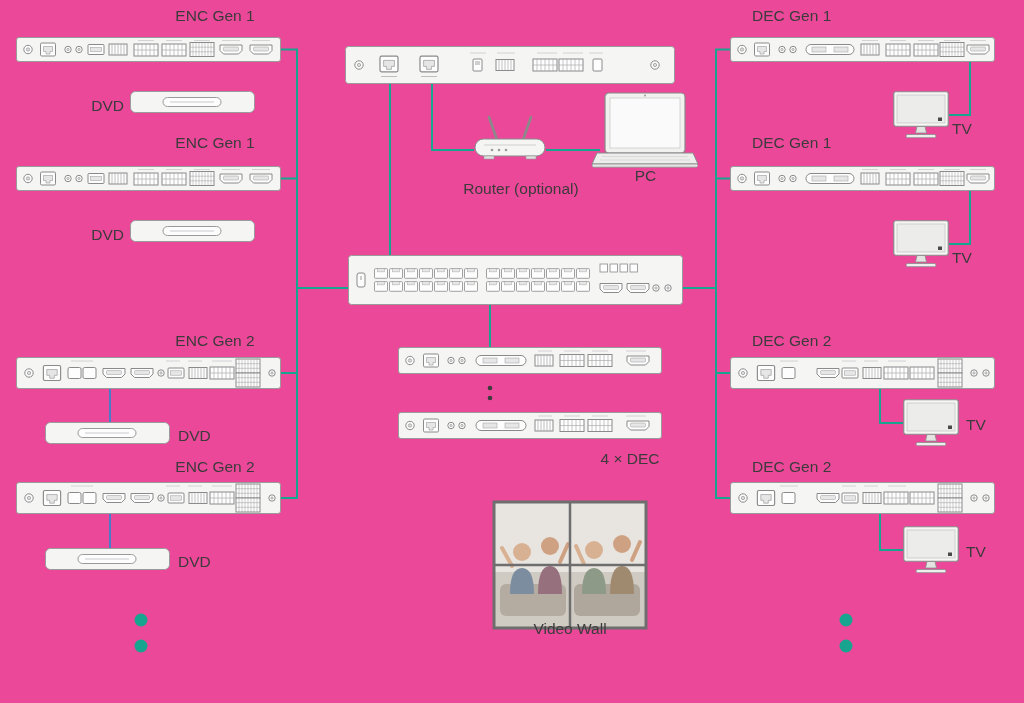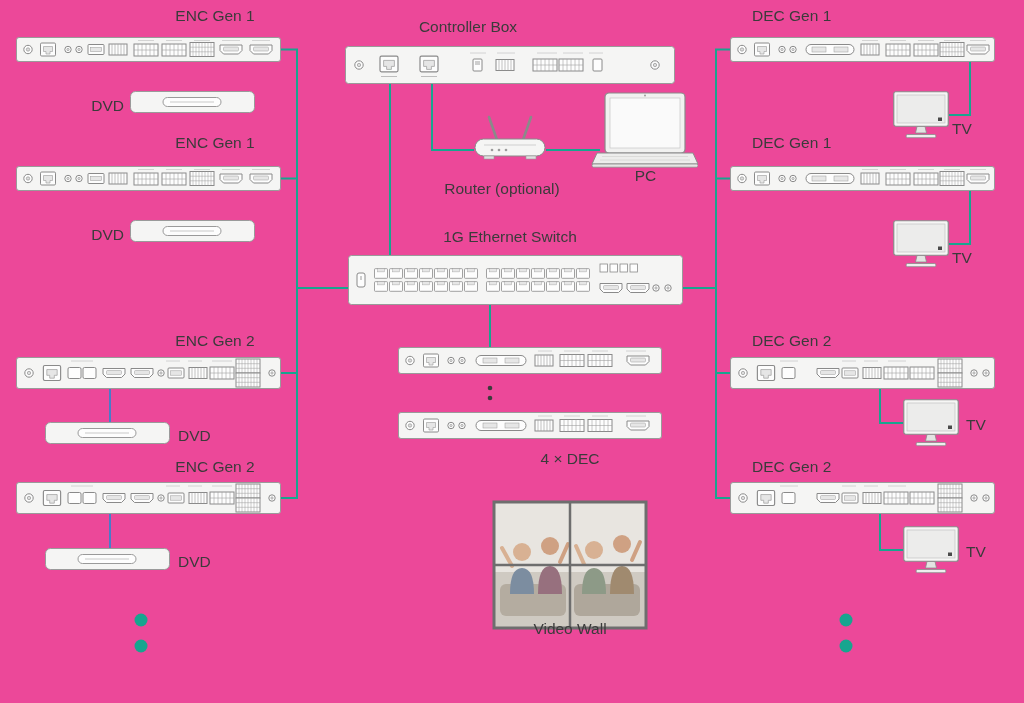--- a/index.html
+++ b/index.html
@@ -321,58 +321,56 @@
         <use href="#sym-enc2"></use>
       </svg>
     </div>
   <div class="abs" style="left:45px;top:548px">
       <svg class="block" width="125" height="22" viewBox="0 0 125 22">
         <use href="#sym-dvd"></use>
       </svg>
     </div>
   <div class="lbl" style="left:178px;top:552px;width:50px">DVD</div>
 
-  <div class="lbl center" style="left:388px;top:17px;width:160px">Controller Box</div>
   <div class="abs" style="left:345px;top:46px">
       <svg class="block" width="330" height="38" viewBox="0 0 330 38">
         <use href="#sym-ctrl"></use>
       </svg>
     </div>
 
   <div class="abs" style="left:470px;top:112px">
       <svg class="block" width="80" height="52" viewBox="0 0 80 52">
         <use href="#sym-router"></use>
       </svg>
     </div>
   <div class="abs" style="left:588px;top:92px">
       <svg class="block" width="110" height="86" viewBox="0 0 110 86">
         <use href="#sym-pc"></use>
       </svg>
     </div>
-  <div class="lbl center" style="left:422px;top:179px;width:160px">Router (optional)</div>
+  <div class="lbl center" style="left:441px;top:179px;width:160px">Router (optional)</div>
   <div class="lbl center" style="left:613px;top:166px;width:65px">PC</div>
 
-  <div class="lbl center" style="left:425px;top:227px;width:170px">1G Ethernet Switch</div>
   <div class="abs" style="left:348px;top:255px">
       <svg class="block" width="335" height="50" viewBox="0 0 335 50">
         <use href="#sym-switch"></use>
       </svg>
     </div>
 
   <div class="abs" style="left:398px;top:347px">
       <svg class="block" width="264" height="27" viewBox="0 0 264 27">
         <use href="#sym-mdec"></use>
       </svg>
     </div>
   <div class="abs" style="left:398px;top:412px">
       <svg class="block" width="264" height="27" viewBox="0 0 264 27">
         <use href="#sym-mdec"></use>
       </svg>
     </div>
-  <div class="lbl center" style="left:520px;top:449px;width:100px">4 × DEC</div>
+  <div class="lbl center" style="left:580px;top:449px;width:100px">4 × DEC</div>
 
   <div class="abs" style="left:492px;top:500px">
       <svg class="block" width="156" height="132" viewBox="0 0 156 132">
         <use href="#sym-wall"></use>
       </svg>
     </div>
   <div class="lbl center" style="left:500px;top:619px;width:140px">Video Wall</div>
 
   <div class="lbl" style="left:752px;top:6px;width:130px">DEC Gen 1</div>
   <div class="abs" style="left:730px;top:37px">

